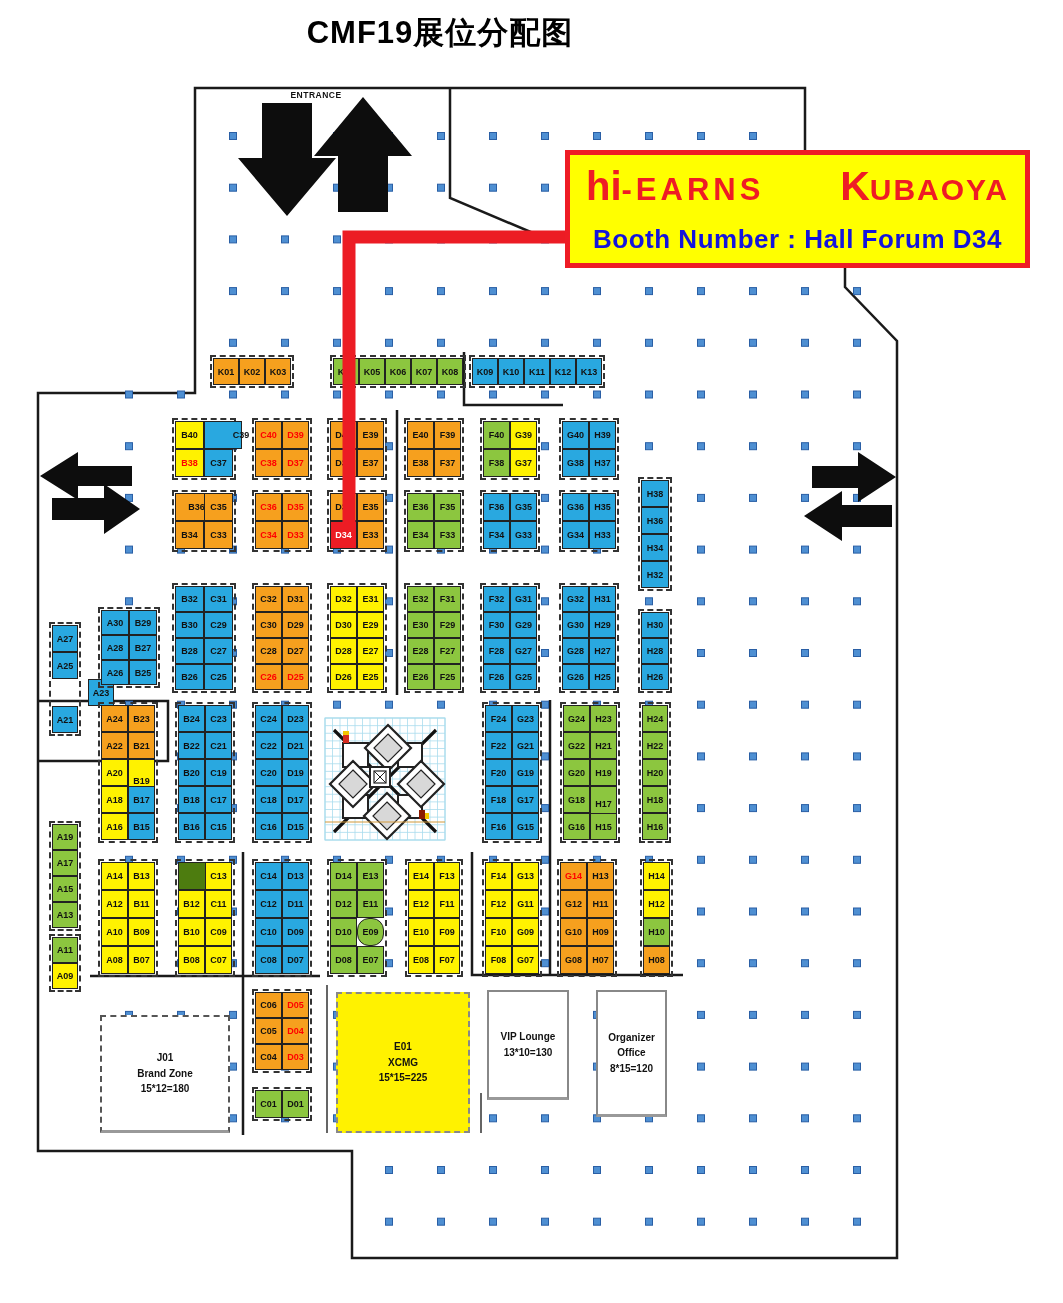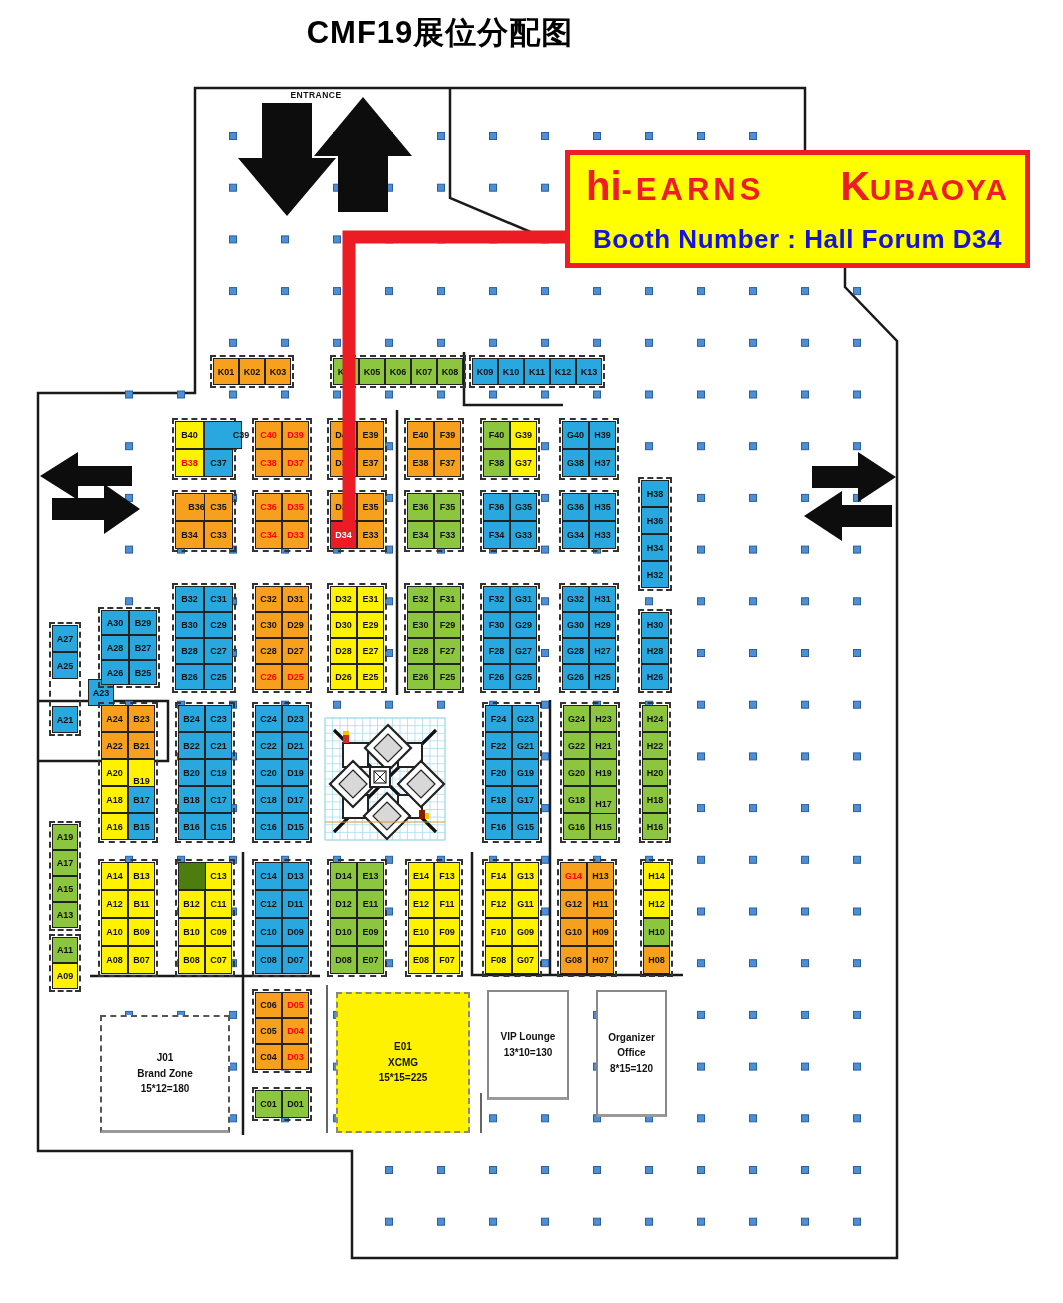--- a/index.html
+++ b/index.html
@@ -670,21 +670,21 @@
       <div class="booth" style="left: 255px; top: 918px; width: 27px; height: 28px; background: rgb(41, 168, 224); color: rgb(17, 17, 17);">C10</div>
       <div class="booth" style="left: 282px; top: 918px; width: 27px; height: 28px; background: rgb(41, 168, 224); color: rgb(17, 17, 17);">D09</div>
       <div class="booth" style="left: 255px; top: 946px; width: 27px; height: 28px; background: rgb(41, 168, 224); color: rgb(17, 17, 17);">C08</div>
       <div class="booth" style="left: 282px; top: 946px; width: 27px; height: 28px; background: rgb(41, 168, 224); color: rgb(17, 17, 17);">D07</div>
       <div class="block-outline" style="left: 327px; top: 859px; width: 60px; height: 118px;"></div>
       <div class="booth" style="left: 330px; top: 862px; width: 27px; height: 28px; background: rgb(140, 198, 63); color: rgb(17, 17, 17);">D14</div>
       <div class="booth" style="left: 357px; top: 862px; width: 27px; height: 28px; background: rgb(140, 198, 63); color: rgb(17, 17, 17);">E13</div>
       <div class="booth" style="left: 330px; top: 890px; width: 27px; height: 28px; background: rgb(140, 198, 63); color: rgb(17, 17, 17);">D12</div>
       <div class="booth" style="left: 357px; top: 890px; width: 27px; height: 28px; background: rgb(140, 198, 63); color: rgb(17, 17, 17);">E11</div>
       <div class="booth" style="left: 330px; top: 918px; width: 27px; height: 28px; background: rgb(140, 198, 63); color: rgb(17, 17, 17);">D10</div>
-      <div class="booth" style="left: 357px; top: 918px; width: 27px; height: 28px; background: rgb(140, 198, 63); color: rgb(17, 17, 17);">E09</div>
+      <div class="booth" style="left: 357px; top: 918px; width: 27px; height: 28px; background: rgb(140, 198, 63); color: rgb(17, 17, 17); border-radius: 12px;">E09</div>
       <div class="booth" style="left: 330px; top: 946px; width: 27px; height: 28px; background: rgb(140, 198, 63); color: rgb(17, 17, 17);">D08</div>
       <div class="booth" style="left: 357px; top: 946px; width: 27px; height: 28px; background: rgb(140, 198, 63); color: rgb(17, 17, 17);">E07</div>
       <div class="block-outline" style="left: 405px; top: 859px; width: 58px; height: 118px;"></div>
       <div class="booth" style="left: 408px; top: 862px; width: 26px; height: 28px; background: rgb(255, 242, 0); color: rgb(17, 17, 17);">E14</div>
       <div class="booth" style="left: 434px; top: 862px; width: 26px; height: 28px; background: rgb(255, 242, 0); color: rgb(17, 17, 17);">F13</div>
       <div class="booth" style="left: 408px; top: 890px; width: 26px; height: 28px; background: rgb(255, 242, 0); color: rgb(17, 17, 17);">E12</div>
       <div class="booth" style="left: 434px; top: 890px; width: 26px; height: 28px; background: rgb(255, 242, 0); color: rgb(17, 17, 17);">F11</div>
       <div class="booth" style="left: 408px; top: 918px; width: 26px; height: 28px; background: rgb(255, 242, 0); color: rgb(17, 17, 17);">E10</div>
       <div class="booth" style="left: 434px; top: 918px; width: 26px; height: 28px; background: rgb(255, 242, 0); color: rgb(17, 17, 17);">F09</div>
       <div class="booth" style="left: 408px; top: 946px; width: 26px; height: 28px; background: rgb(255, 242, 0); color: rgb(17, 17, 17);">E08</div>

